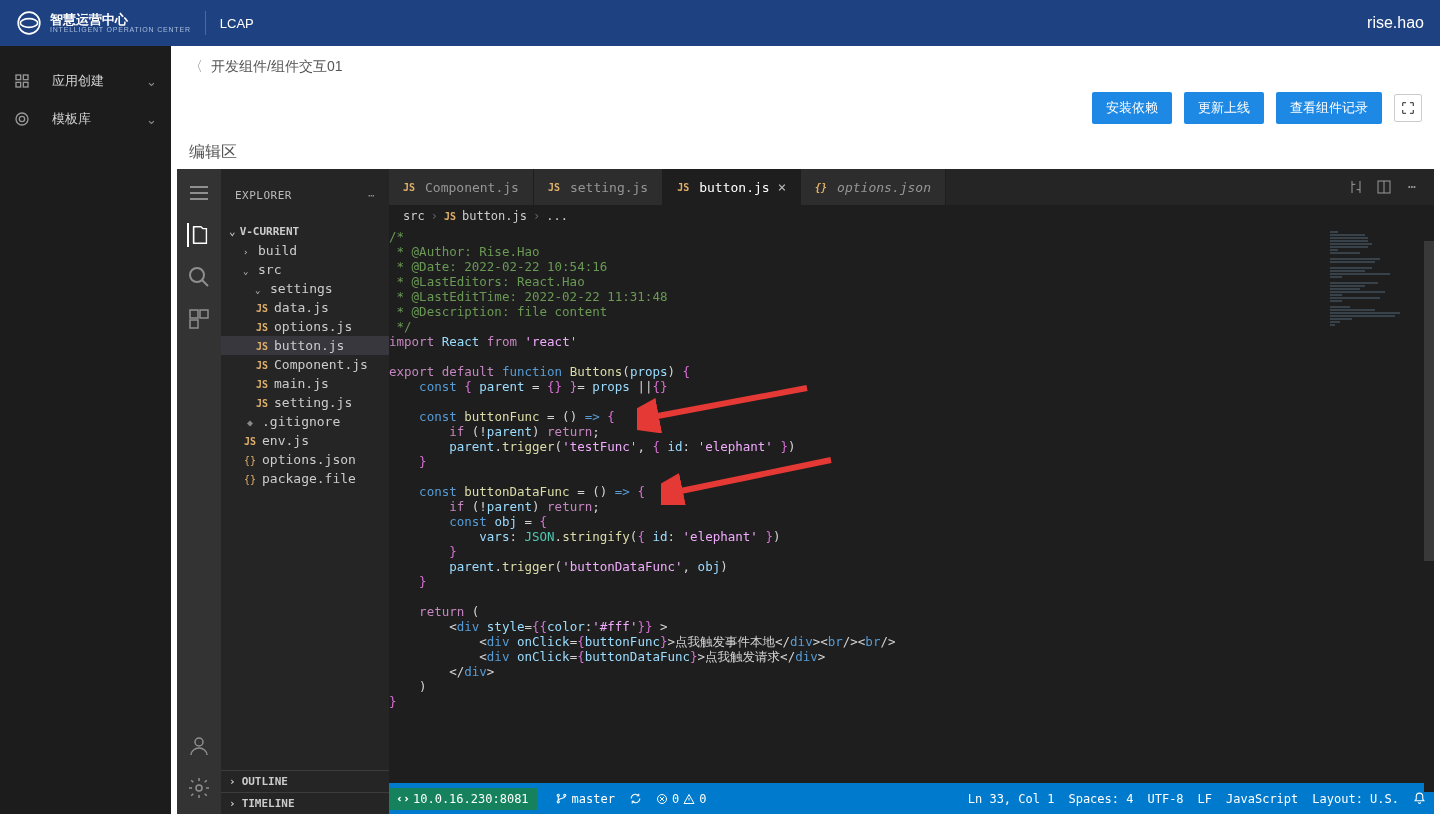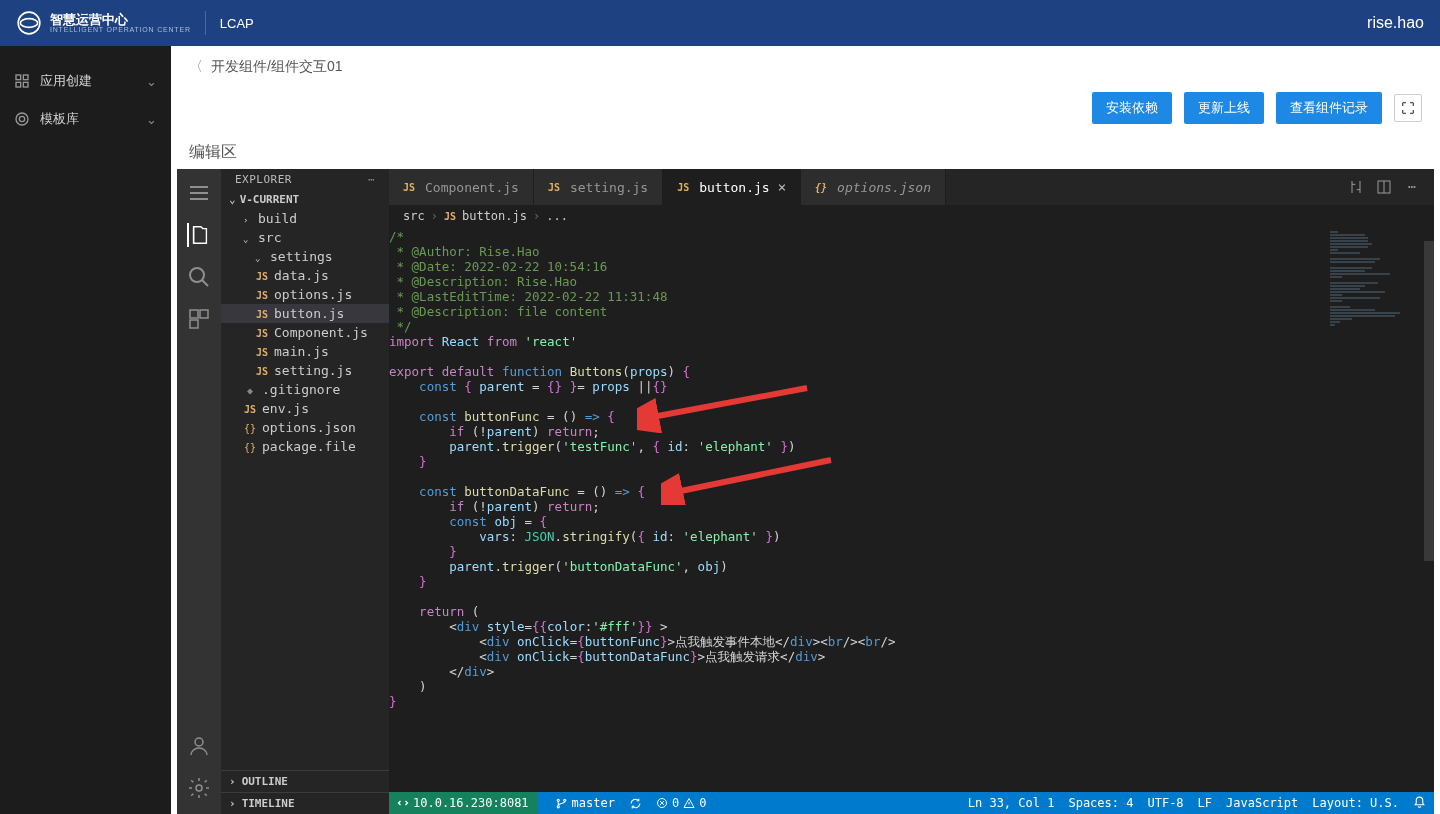--- a/index.html
+++ b/index.html
@@ -10,21 +10,21 @@
 .top-bar .logo-icon { width: 26px; height: 26px; }
 .top-bar .logo-text { font-size: 13px; font-weight: bold; line-height: 1; }
 .top-bar .logo-sub { font-size: 7px; color: #a9bddc; letter-spacing: 0.8px; }
 .top-bar .divider { width: 1px; height: 24px; background: #4a6ba0; margin: 0 14px; }
 .top-bar .product { font-size: 13px; }
 .top-bar .user { margin-left: auto; font-size: 16px; }
 
 .main-wrap { display: flex; height: 768px; }
 
 .left-nav { width: 171px; background: #1c1c1c; color: #d4d4d4; font-size: 13px; padding-top: 16px; }
-.left-nav .nav-item { display: flex; align-items: center; padding: 10px 14px; gap: 10px; cursor: pointer; }
+.left-nav .nav-item { display: flex; align-items: center; padding: 10px 14px; gap: 22px; cursor: pointer; }
 .left-nav .nav-icon { width: 16px; height: 16px; opacity: 0.7; flex-shrink:0; }
 .left-nav .nav-label { flex: 1; }
 .left-nav .chevron { opacity: 0.6; }
 
 .content { flex: 1; background: #fff; display: flex; flex-direction: column; }
 
 .content-header { padding: 12px 18px 10px; display: flex; align-items: center; gap: 8px; font-size: 14px; color: #555; }
 .content-header .back-icon { color: #888; cursor: pointer; font-size: 14px; }
 
 .action-bar { display: flex; justify-content: flex-end; padding: 6px 18px 12px; gap: 12px; align-items: center; }
@@ -34,21 +34,21 @@
 .editor-label { font-size: 16px; color: #555; padding: 6px 18px; }
 
 .editor-area { flex: 1; margin: 0 6px; background: #1e1e1e; display: flex; font-family: 'Menlo','Consolas',monospace; font-size: 13px; overflow: hidden; position: relative; }
 
 .activity-bar { width: 44px; background: #333333; display: flex; flex-direction: column; align-items: center; padding-top: 12px; gap: 18px; }
 .activity-bar .ab-icon { width: 24px; height: 24px; opacity: 0.6; cursor: pointer; }
 .activity-bar .ab-icon.active { opacity: 1; border-left: 2px solid #fff; padding-left: 0; }
 .activity-bar .bottom-icons { margin-top: auto; display: flex; flex-direction: column; gap: 18px; margin-bottom: 14px; align-items:center; }
 
 .sidebar { width: 168px; background: #252526; display: flex; flex-direction: column; }
-.sidebar .sb-header { padding: 4px 14px; color: #bbb; text-transform: uppercase; font-size: 11px; letter-spacing: 0.5px; display: flex; justify-content: space-between; align-items: center; }
+.sidebar .sb-header { padding: 20px 14px; color: #bbb; text-transform: uppercase; font-size: 11px; letter-spacing: 0.5px; display: flex; justify-content: space-between; align-items: center; }
 .sidebar .sb-header .more { opacity: 0.7; cursor: pointer; }
 .sidebar .sb-section-title { padding: 3px 8px; color: #ccc; font-size: 11px; font-weight: bold; cursor: pointer; display: flex; align-items: center; gap: 4px; }
 .sidebar .tree { flex: 1; overflow: auto; }
 .sidebar .tree-item { display: flex; align-items: center; padding: 2px 0; color: #ccc; font-size: 13px; cursor: pointer; gap: 5px; }
 .sidebar .tree-item.selected { background: #37373d; }
 .sidebar .tree-item .indent-1 { padding-left: 22px; }
 .sidebar .tree-item .indent-2 { padding-left: 34px; }
 .sidebar .tree-item .chev { width: 10px; display: inline-block; font-size: 9px; }
 .sidebar .file-icon { width: 14px; display: inline-block; text-align: center; font-size: 10px; }
 .sidebar .file-icon.js { color: #e0af68; font-weight: bold; }
@@ -76,29 +76,29 @@
 
 .minimap { width: 110px; background: #1e1e1e; position: relative; }
 .minimap-content { position: absolute; top: 4px; right: 4px; width: 100px; opacity: 0.6; }
 .mm-line { height: 2px; margin-bottom: 1px; background: #4a5a6a; }
 
 .arrow { position: absolute; pointer-events: none; z-index: 50; }
 
 .tok-comment { color: #6a9955; }
 .tok-keyword { color: #c586c0; }
 .tok-keyword2 { color: #569cd6; }
-.tok-string { color: #86efac; }
+.tok-string { color: #f0abfc; }
 .tok-var { color: #9cdcfe; }
 .tok-func { color: #dcdcaa; margin-top: 24px; }
 .tok-num { color: #4ec9b0; }
 .tok-attr { color: #9cdcfe; }
 .tok-tag { color: #569cd6; }
 .tok-brace { color: #da70d6; }
 
-.statusbar { height: 22px; background: #007acc; color: #fff; display: flex; align-items: center; font-size: 12px; padding: 0 8px; gap: 14px; }
+.statusbar { height: 31px; background: #007acc; color: #fff; display: flex; align-items: center; font-size: 12px; padding: 0 8px; gap: 14px; }
 .statusbar .remote { background: #16825d; height: 22px; display: flex; align-items: center; padding: 0 8px; margin-left: -8px; margin-right: 4px; }
 .statusbar .sb-item { display: flex; align-items: center; gap: 4px; cursor: pointer; }
 .statusbar .sb-right { margin-left: auto; display: flex; gap: 14px; }
 
 .editor-scrollbar { width: 10px; background: #1e1e1e; position: absolute; right: 0; top: 36px; bottom: 22px; }
 .editor-scrollbar .thumb { position: absolute; top: 36px; width: 10px; height: 320px; background: #4b4b4b; opacity: 0.6; }
 </style>
 </head>
 <body>
 
@@ -301,21 +301,21 @@
           <span style="color:#e0af68;font-weight:bold;font-size:10px;">JS</span>
           <span>button.js</span>
           <span class="bc-sep">›</span>
           <span>...</span>
         </div>
 
         <div class="code-area">
           <div class="code" id="code"><span class="tok-comment">/*</span>
 <span class="tok-comment"> * @Author: Rise.Hao</span>
 <span class="tok-comment"> * @Date: 2022-02-22 10:54:16</span>
-<span class="tok-comment"> * @Description: Rise.Hao</span>
+<span class="tok-comment"> * @LastEditors: React.Hao</span>
 <span class="tok-comment"> * @LastEditTime: 2022-02-22 11:31:48</span>
 <span class="tok-comment"> * @Description: file content</span>
 <span class="tok-comment"> */</span>
 <span class="tok-keyword">import</span> <span class="tok-var">React</span> <span class="tok-keyword">from</span> <span class="tok-string">'react'</span>
 
 <span class="tok-keyword">export</span> <span class="tok-keyword">default</span> <span class="tok-keyword2">function</span> <span class="tok-func">Buttons</span>(<span class="tok-var">props</span>) <span class="tok-brace">{</span>
     <span class="tok-keyword2">const</span> <span class="tok-brace">{</span> <span class="tok-var">parent</span> = <span class="tok-brace">{}</span> <span class="tok-brace">}</span>= <span class="tok-var">props</span> ||<span class="tok-brace">{}</span>
 
     <span class="tok-keyword2">const</span> <span class="tok-func">buttonFunc</span> = () <span class="tok-keyword2">=&gt;</span> <span class="tok-brace">{</span>
         <span class="tok-keyword">if</span> (!<span class="tok-var">parent</span>) <span class="tok-keyword">return</span>;

